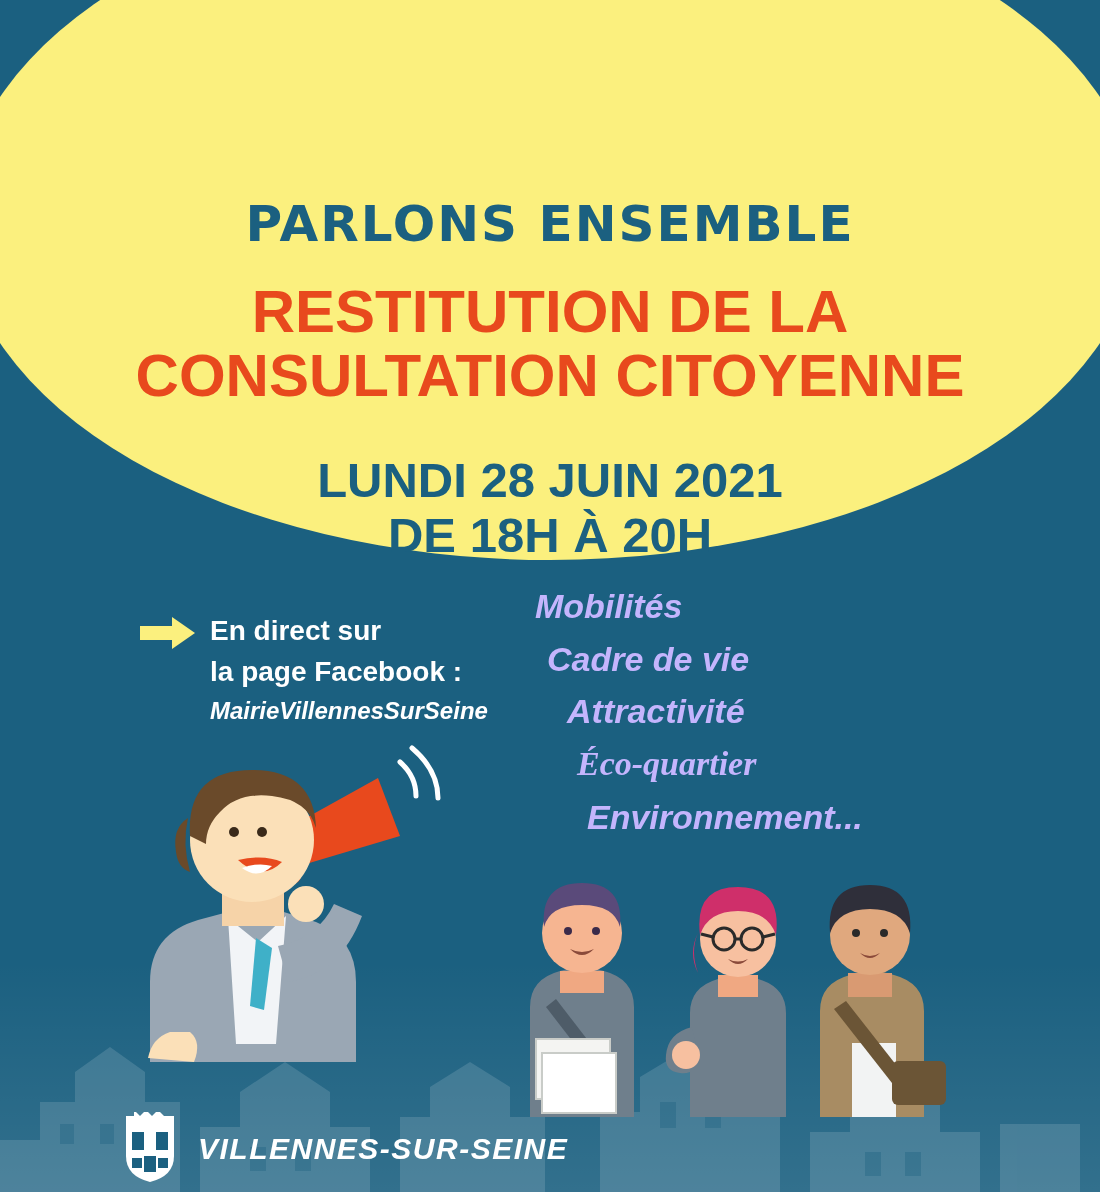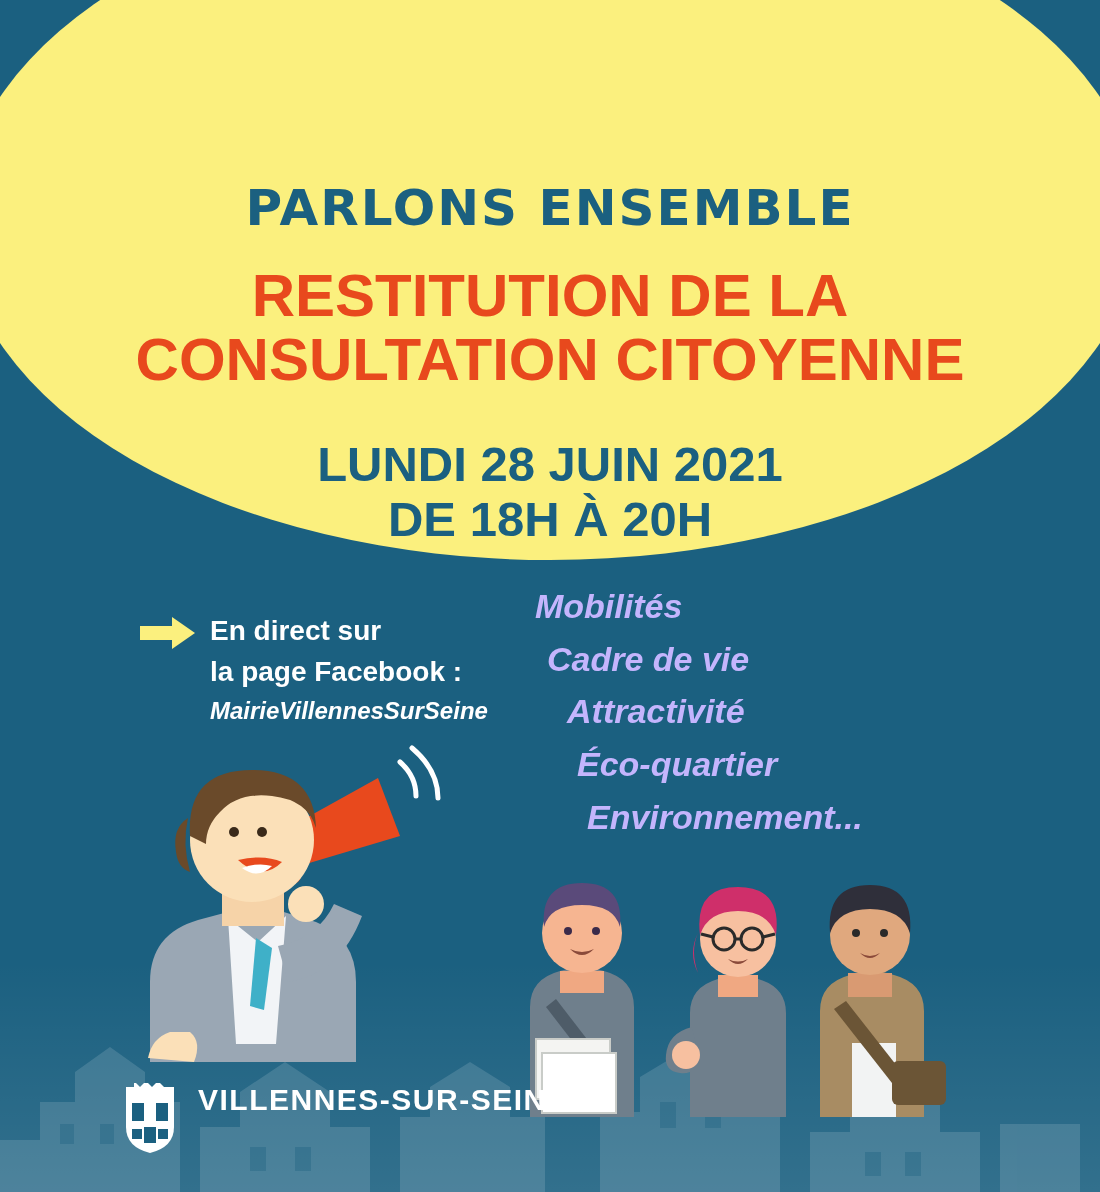--- a/index.html
+++ b/index.html
@@ -50,20 +50,21 @@
     padding: 0 60px;
   }
   .headline-top {
     color: #1b6080;
     font-weight: 700;
     font-size: 50px;
     line-height: 1.15;
     letter-spacing: 2px;
     font-family: "DejaVu Sans", sans-serif;
     text-transform: uppercase;
+    margin-top: 16px;
   }
   .headline-top .l2 { display: block; }
   .headline-main {
     margin-top: 26px;
     color: #e8491d;
     font-weight: 700;
     font-size: 60px;
     line-height: 1.08;
     letter-spacing: 0px;
     text-transform: uppercase;
@@ -126,36 +127,37 @@
     font-weight: 700;
     font-style: italic;
     font-size: 34px;
     line-height: 1.55;
     font-family: "Liberation Sans", sans-serif;
   }
   .topics div { white-space: nowrap; }
   .t1 { padding-left: 10px; }
   .t2 { padding-left: 22px; }
   .t3 { padding-left: 42px; }
-  .t4 { padding-left: 52px; }
+  .t4 { padding-left: 52px; font-family: Liberation Serif, serif; }
   .t5 { padding-left: 62px; }
 
   
   .char { position: absolute; }
 
   .megaphone-man { left: 110px; bottom: 130px; width: 340px; height: 330px; }
   .students { left: 500px; bottom: 75px; width: 470px; height: 300px; }
 
   
   .footer {
     position: absolute;
     left: 120px;
-    bottom: 35px;
+    bottom: 6px;
     display: flex;
-    align-items: flex-start;
+    align-items: center;
+    font-style: italic;
   }
   .crest {
     width: 60px;
     height: 74px;
     margin-right: 18px;
   }
   .city-name {
     color: #ffffff;
     font-size: 30px;
     font-weight: 700;

